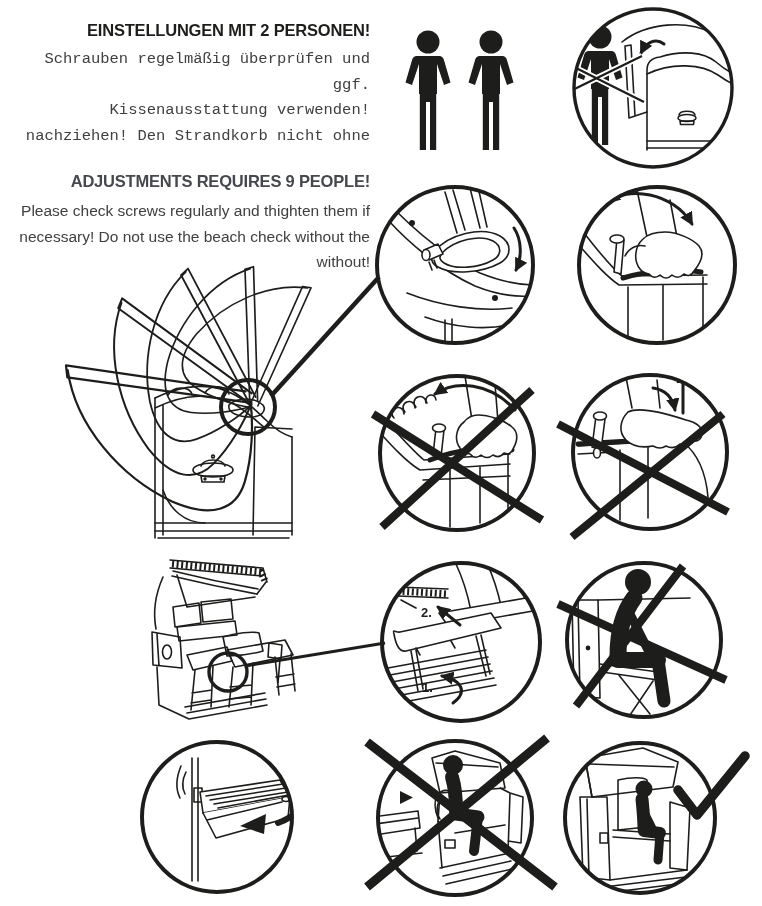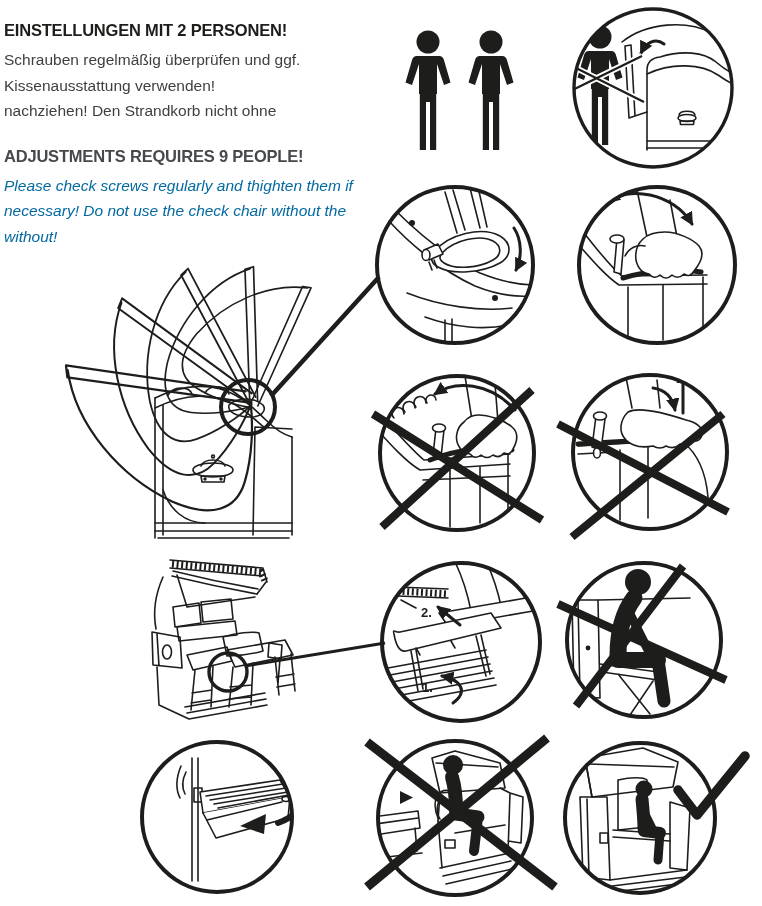--- a/index.html
+++ b/index.html
@@ -10,28 +10,28 @@
   .k{stroke:#1d1d1b;fill:none;stroke-width:1.6;stroke-linecap:round;stroke-linejoin:round;}
   .kw{stroke:#1d1d1b;fill:#fff;stroke-width:1.6;stroke-linecap:round;stroke-linejoin:round;}
   .k5{stroke:#1d1d1b;fill:none;stroke-width:5;stroke-linecap:round;}
   .ring{stroke:#1d1d1b;fill:none;stroke-width:4;}
   .ring3{stroke:#1d1d1b;fill:none;stroke-width:3.4;}
   .xline{stroke:#1d1d1b;stroke-width:8;fill:none;stroke-linecap:butt;}
   .xline9{stroke:#1d1d1b;stroke-width:9;fill:none;stroke-linecap:butt;}
   .arrow{stroke:#1d1d1b;fill:none;stroke-width:3;stroke-linecap:round;}
   .hatch{stroke:#1d1d1b;fill:none;stroke-width:7;stroke-dasharray:2 2.6;stroke-linecap:butt;}
   .lbl{font:bold 13px "Liberation Sans",sans-serif;fill:#1d1d1b;}
-  .textblock{position:absolute;left:4px;top:20px;width:354px;}
+  .textblock{position:absolute;left:16px;top:20px;width:354px;text-align:right;}
   .textblock h2{margin:0 0 7px 0;font-size:16.5px;letter-spacing:-0.2px;line-height:20px;}
   .h-de{color:#1d1d1b;}
   .h-en{color:#45484c;}
   .textblock .para{margin:0 0 22px 0;}
   .textblock .line{font-size:15.5px;line-height:25.5px;}
-  .p-de .line{color:#3f3f41;}
-  .p-en .line{color:#0369a1;font-style:italic;}
+  .p-de .line{color:#3f3f41;font-family:Liberation Mono, monospace;}
+  .p-en .line{color:#404040;}
 </style>
 </head>
 <body>
 
 <div class="canvas">
 
   <svg width="0" height="0">
     <defs>
       <g id="man">
         <circle cx="0" cy="12" r="11.5" fill="#1d1d1b"></circle>
@@ -51,21 +51,21 @@
   <div class="textblock">
     <h2 class="h-de">EINSTELLUNGEN MIT 2 PERSONEN!</h2>
     <div class="para p-de">
       <div class="line">Schrauben regelmäßig überprüfen und ggf.</div>
       <div class="line">Kissenausstattung verwenden!</div>
       <div class="line">nachziehen! Den Strandkorb nicht ohne</div>
     </div>
     <h2 class="h-en">ADJUSTMENTS REQUIRES 9 PEOPLE!</h2>
     <div class="para p-en">
       <div class="line">Please  check screws regularly and thighten them if</div>
-      <div class="line">necessary! Do not use the check chair without the</div>
+      <div class="line">necessary! Do not use the beach check without the</div>
       <div class="line">without!</div>
     </div>
   </div>
 
   <svg class="fig" style="left:398px;top:27px" width="150" height="128" viewBox="0 0 150 128">
     <use href="#man" transform="translate(30 3)"></use>
     <use href="#man" transform="translate(93 3)"></use>
   </svg>
 
   <svg class="fig" style="left:552px;top:0px" width="210" height="180" viewBox="0 0 210 180">

